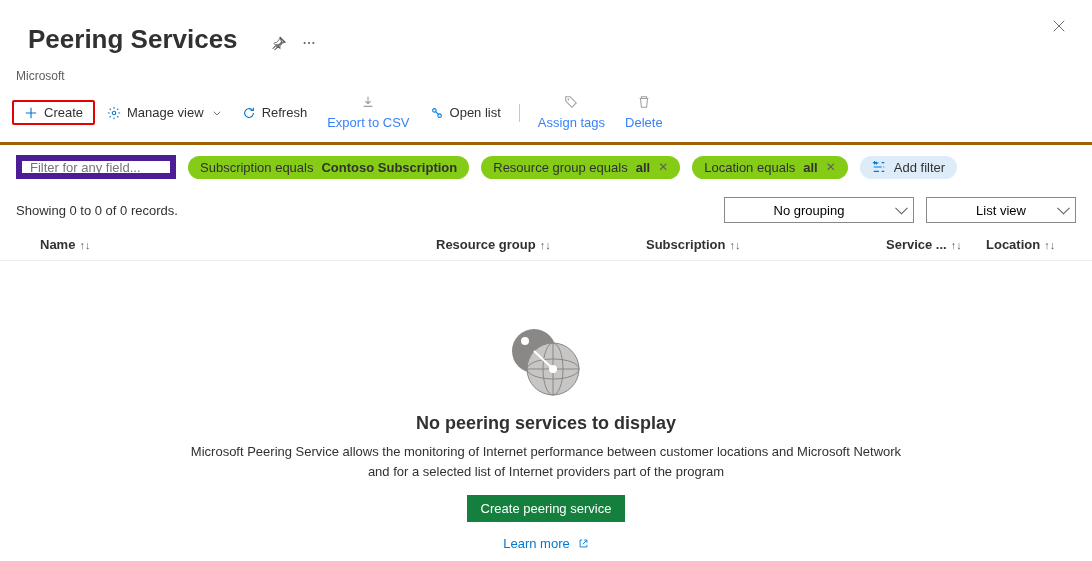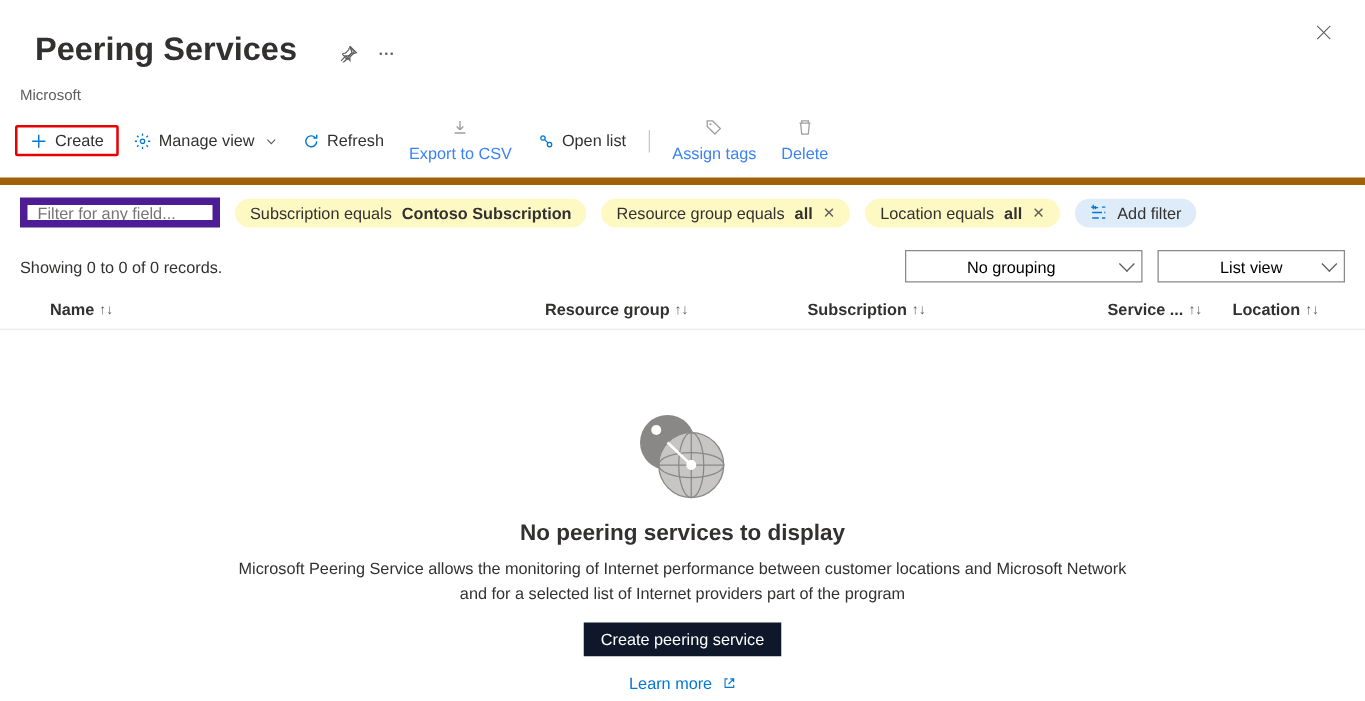--- a/index.html
+++ b/index.html
@@ -22,21 +22,21 @@
   .title-row { display: flex; align-items: center; gap: 12px; }
   .page-title { font-size: 26px; font-weight: 600; margin: 12px; }
   .subtitle { font-size: 12px; color: #605e5c; margin-top: 2px; }
   .header-actions { display: flex; align-items: center; gap: 12px; margin-left: 8px; margin-top:6px;}
   .icon-btn { background: none; border: none; cursor: pointer; padding: 2px; color: #605e5c; display:flex; align-items:center;}
   .close-btn { font-size: 18px; color: #605e5c; background:none; border:none; cursor:pointer; margin-top:4px;}
   .toolbar {
     display: flex;
     align-items: center;
     padding: 4px 12px 8px 12px;
-    border-bottom: 6px solid #a16207;
+    border-bottom: 3px solid #a16207;
     gap: 4px;
   }
   .toolbar-btn {
     display: inline-flex;
     align-items: center;
     gap: 6px;
     padding: 4px 8px;
     background: none;
     border: none;
     font-size: 13px;
@@ -61,21 +61,21 @@
     flex-wrap: nowrap;
   }
   .filter-input {
     border: 6px solid #4c1d95;
     padding: 4px 8px;
     font-size: 13px;
     width: 160px;
     height: 24px;
   }
   .pill {
-    background: #fef9c3;
+    background: #84cc16;
     border-radius: 14px;
     padding: 4px 12px;
     font-size: 13px;
     display: inline-flex;
     align-items: center;
     gap: 8px;
     color: #323130;
     border:none;
     cursor:pointer;
   }
@@ -130,21 +130,21 @@
   .sort-arrows { color:#605e5c; font-size:11px; }
 
   .empty {
     text-align: center;
     padding: 60px 40px 0 40px;
   }
   .empty-icon { margin-bottom: 12px; display:flex; justify-content:center;}
   .empty-title { font-size: 18px; font-weight:600; margin: 8px 0; }
   .empty-desc { font-size: 13px; color: #323130; max-width: 720px; margin: 0 auto 14px auto; line-height:1.5;}
   .primary-btn {
-    background: #0f172a;
+    background: #15803d;
     color: #fff;
     border: none;
     padding: 6px 14px;
     font-size: 13px;
     cursor: pointer;
   }
   .learn-link { display:inline-flex; align-items:center; gap:8px; margin-top: 14px; color:#0078d4; font-size:13px; text-decoration:none; cursor:pointer;}
 </style>
 </head>
 <body>

